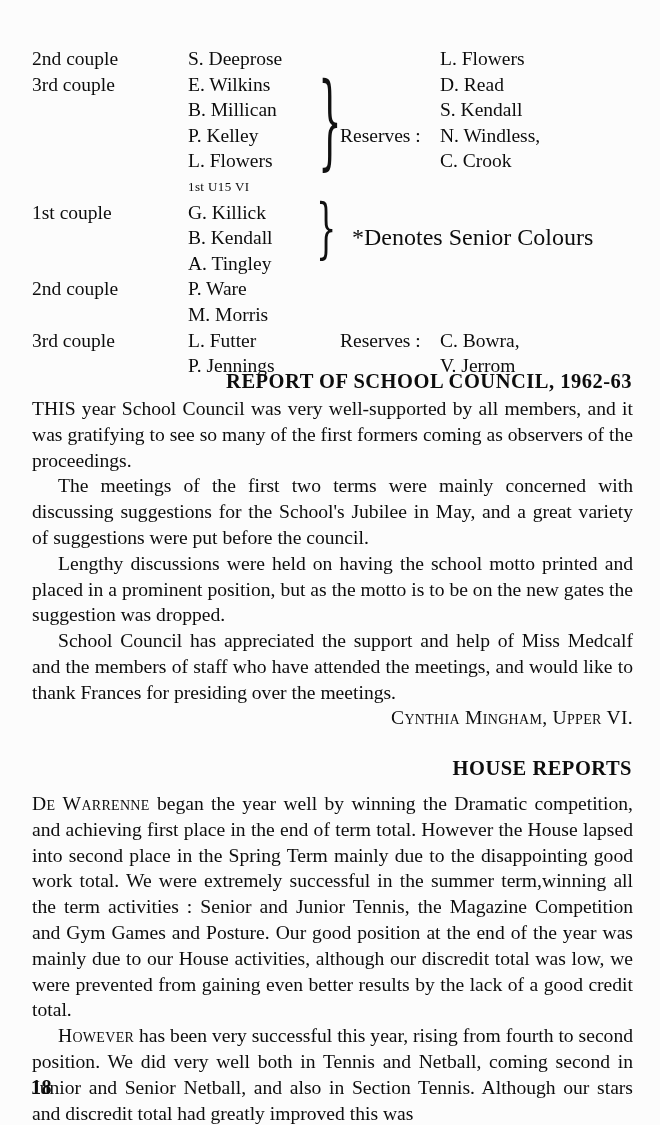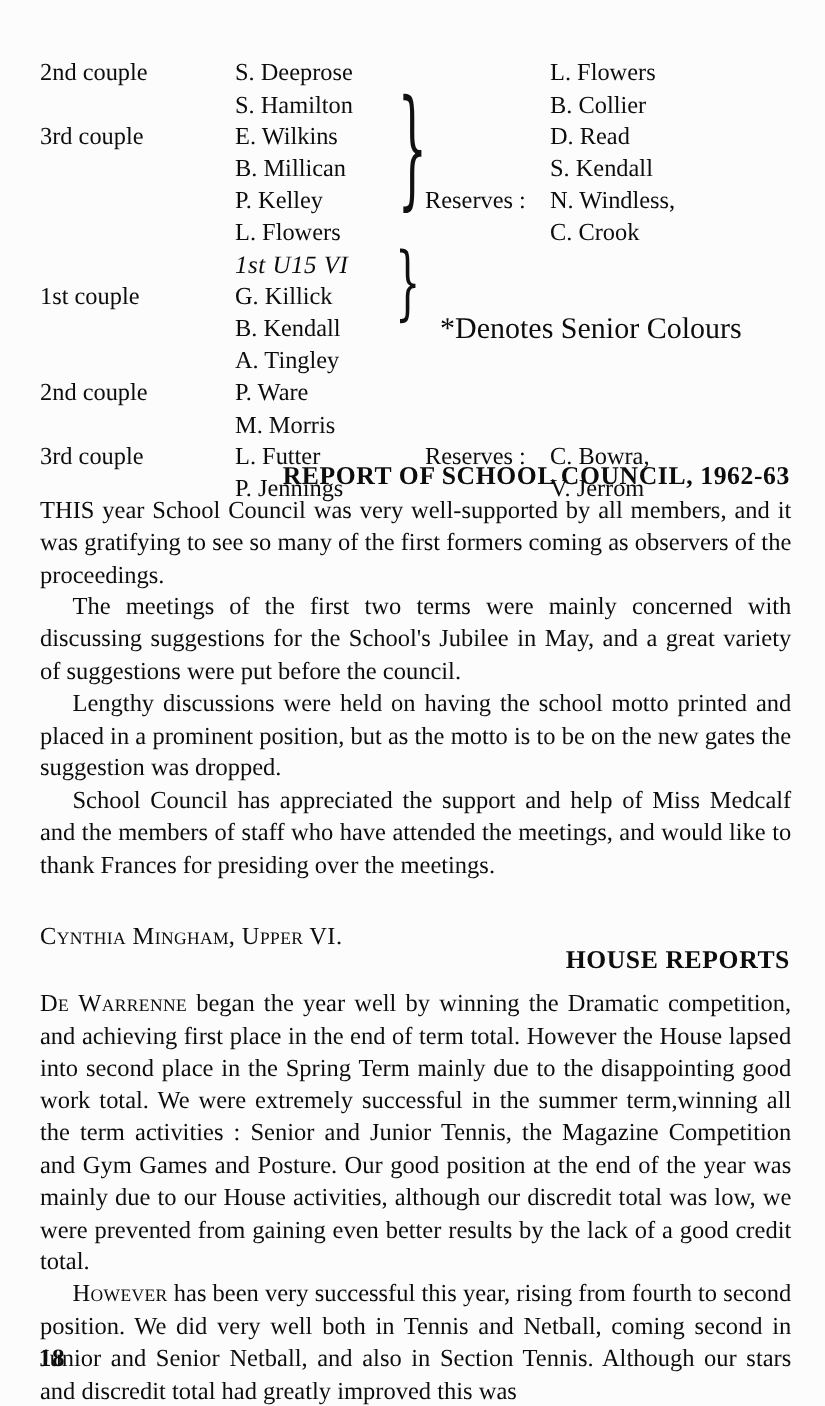--- a/index.html
+++ b/index.html
@@ -40,22 +40,21 @@
   }
   .col-name {
     position: absolute;
     left: 188px;
     top: 0;
     font-size: 19.5px;
     line-height: 25.6px;
     white-space: nowrap;
   }
   .col-name.italic {
-    font-style: italic;
-    font-size: 20px;
+    font-size: 13px;
     letter-spacing: 0.4px;
     text-align: right;
   }
   .col-reserve-label {
     position: absolute;
     left: 340px;
     top: 0;
     font-size: 19.5px;
     line-height: 25.6px;
     white-space: nowrap;
@@ -131,24 +130,23 @@
     text-indent: 26px;
   }
   .smallcaps {
     font-variant: small-caps;
     letter-spacing: 0.3px;
   }
   .byline {
     position: absolute;
     left: 32px;
     width: 601px;
-    text-align: left;
+    text-align: right;
     font-size: 19.6px;
     line-height: 25.8px;
-    margin-top: 32px;
   }
   #council-body  { top: 396px; }
   #council-byline{ top: 705px; }
   #house-body    { top: 791px; }
 
   
   .folio {
     position: absolute;
     left: 31px;
     top: 1076px;
@@ -163,25 +161,20 @@
 <div id="page">
 
   <div class="team-table">
 
     <div class="team-row">
       <span class="col-label">2nd couple</span>
       <span class="col-name">S. Deeprose</span>
       <span class="col-right">L. Flowers</span>
     </div>
 
-    <div class="team-row">
-      <span class="col-label"></span>
-      <span class="col-name">S. Hamilton</span>
-      <span class="col-right">B. Collier</span>
-    </div>
 
     <div class="team-row">
       <span class="col-label">3rd couple</span>
       <span class="col-name">E. Wilkins</span>
       <span class="col-right">D. Read</span>
     </div>
 
     <div class="team-row">
       <span class="col-label"></span>
       <span class="col-name">B. Millican</span>

